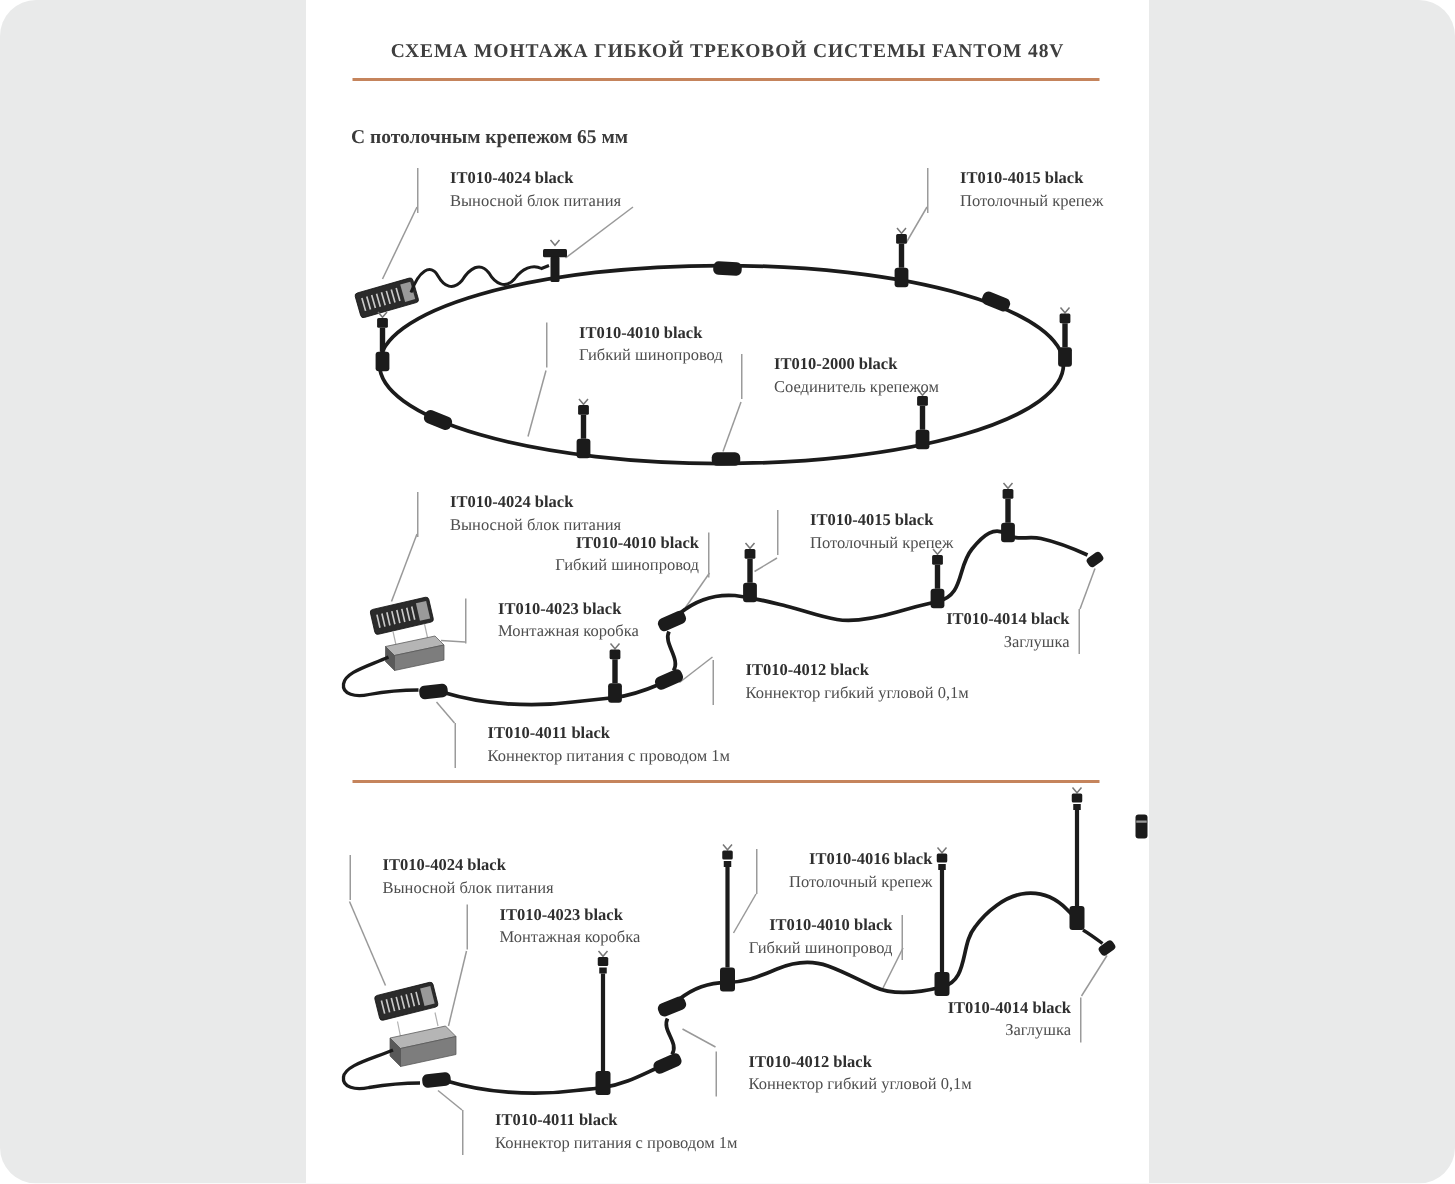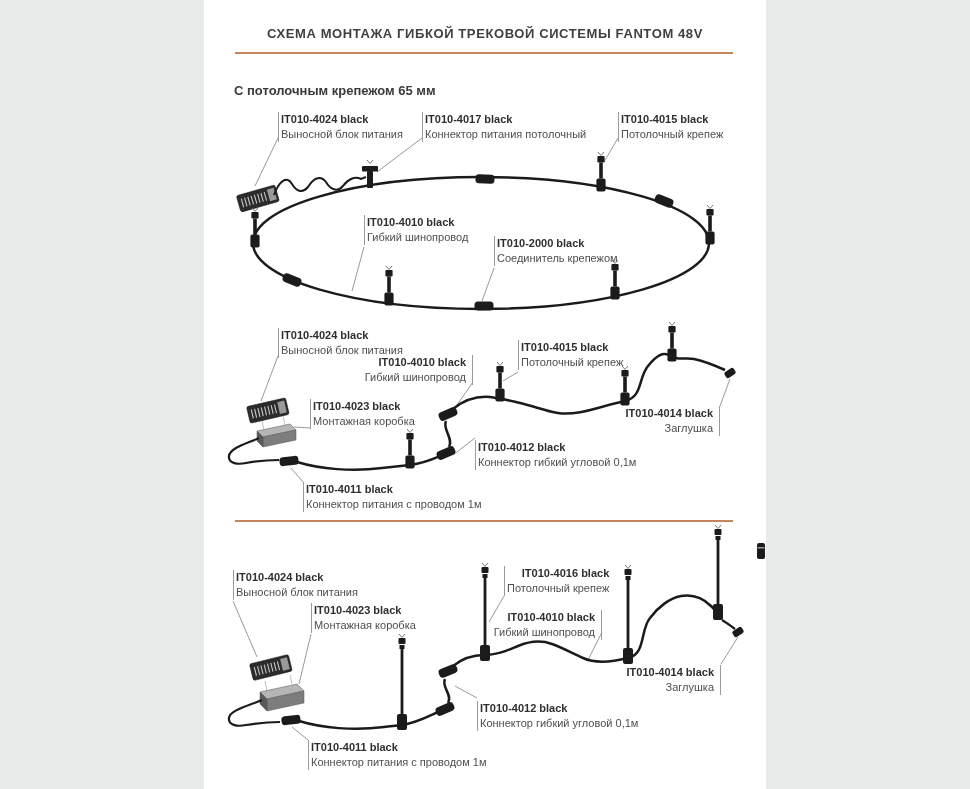--- a/index.html
+++ b/index.html
@@ -1,34 +1,35 @@
 <!DOCTYPE html>
 <html><head>
 <meta charset="utf-8">
 <style>
   html,body{margin:0;padding:0;}
   .page{
     position:relative;width:970px;height:789px;overflow:hidden;
     background:#e9eaea;
-    font-family:Liberation Sans, sans-serif;
+    font-family:Liberation Serif, serif;
+    border-radius:24px;
   }
   .panel{position:absolute;left:204px;top:0;width:562px;height:789px;background:#ffffff;}
   .title{
     position:absolute;left:204px;top:26px;width:562px;text-align:center;
     font-size:13px;font-weight:600;letter-spacing:.6px;color:#3f3f3f;
   }
   .rule{position:absolute;left:235px;width:498px;height:2px;background:#c5845c;}
   .rule1{top:52px;}
   .rule2{top:520px;}
   .heading{position:absolute;left:234px;font-size:13px;color:#3a3a3a;font-weight:600;}
   .h1{top:66px;margin-top:17px;}
   .h2{top:533px;}
   .art{position:absolute;left:0;top:0;pointer-events:none;}
   .lbl{position:absolute;font-size:11px;line-height:15px;white-space:nowrap;}
-  .lbl.left{border-left:1px solid #9b9b9b;padding-left:2px;}
+  .lbl.left{border-left:1px solid #9b9b9b;padding-left:21px;}
   .lbl.right{border-right:1px solid #9b9b9b;padding-right:6px;text-align:right;}
   .lbl .code{font-weight:bold;color:#2f2f2f;}
   .lbl .desc{color:#4e4e4e;}
 </style>
 </head>
 <body>
 
 <div class="page">
   <div class="panel"></div>
 
@@ -181,24 +182,20 @@
         <rect x="757" y="543" width="8" height="16" rx="2" fill="#1b1b1b"></rect>
         <rect x="757.5" y="547" width="7" height="1.5" fill="#999"></rect>
       </g>
     </g>
   </svg>
 
   <div class="lbl left" style="left:278px;top:112px;">
     <div class="code">IT010-4024 black</div>
     <div class="desc">Выносной блок питания</div>
   </div>
-  <div class="lbl left" style="left:422px;top:112px;">
-    <div class="code">IT010-4017 black</div>
-    <div class="desc">Коннектор питания потолочный</div>
-  </div>
   <div class="lbl left" style="left:618px;top:112px;">
     <div class="code">IT010-4015 black</div>
     <div class="desc">Потолочный крепеж</div>
   </div>
   <div class="lbl left" style="left:364px;top:215px;">
     <div class="code">IT010-4010 black</div>
     <div class="desc">Гибкий шинопровод</div>
   </div>
   <div class="lbl left" style="left:494px;top:236px;">
     <div class="code">IT010-2000 black</div>

